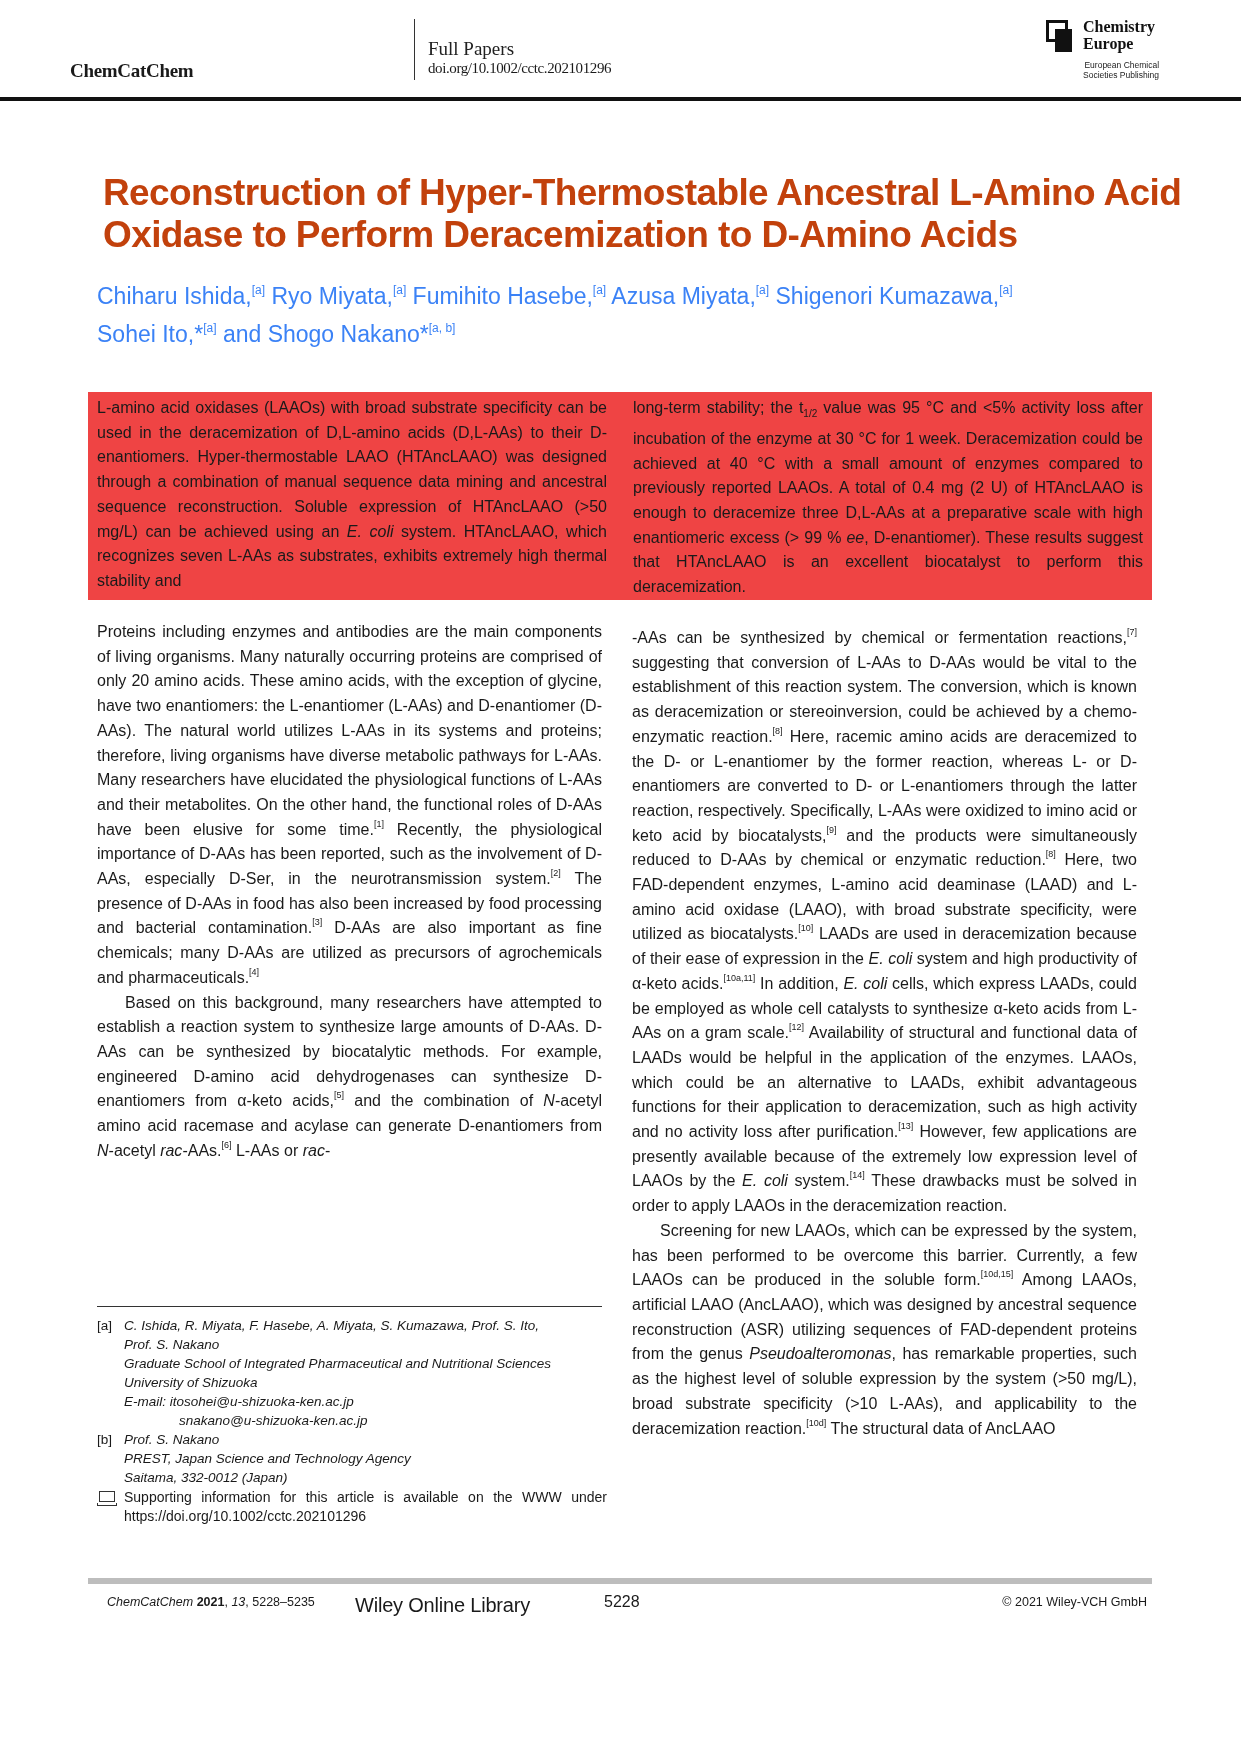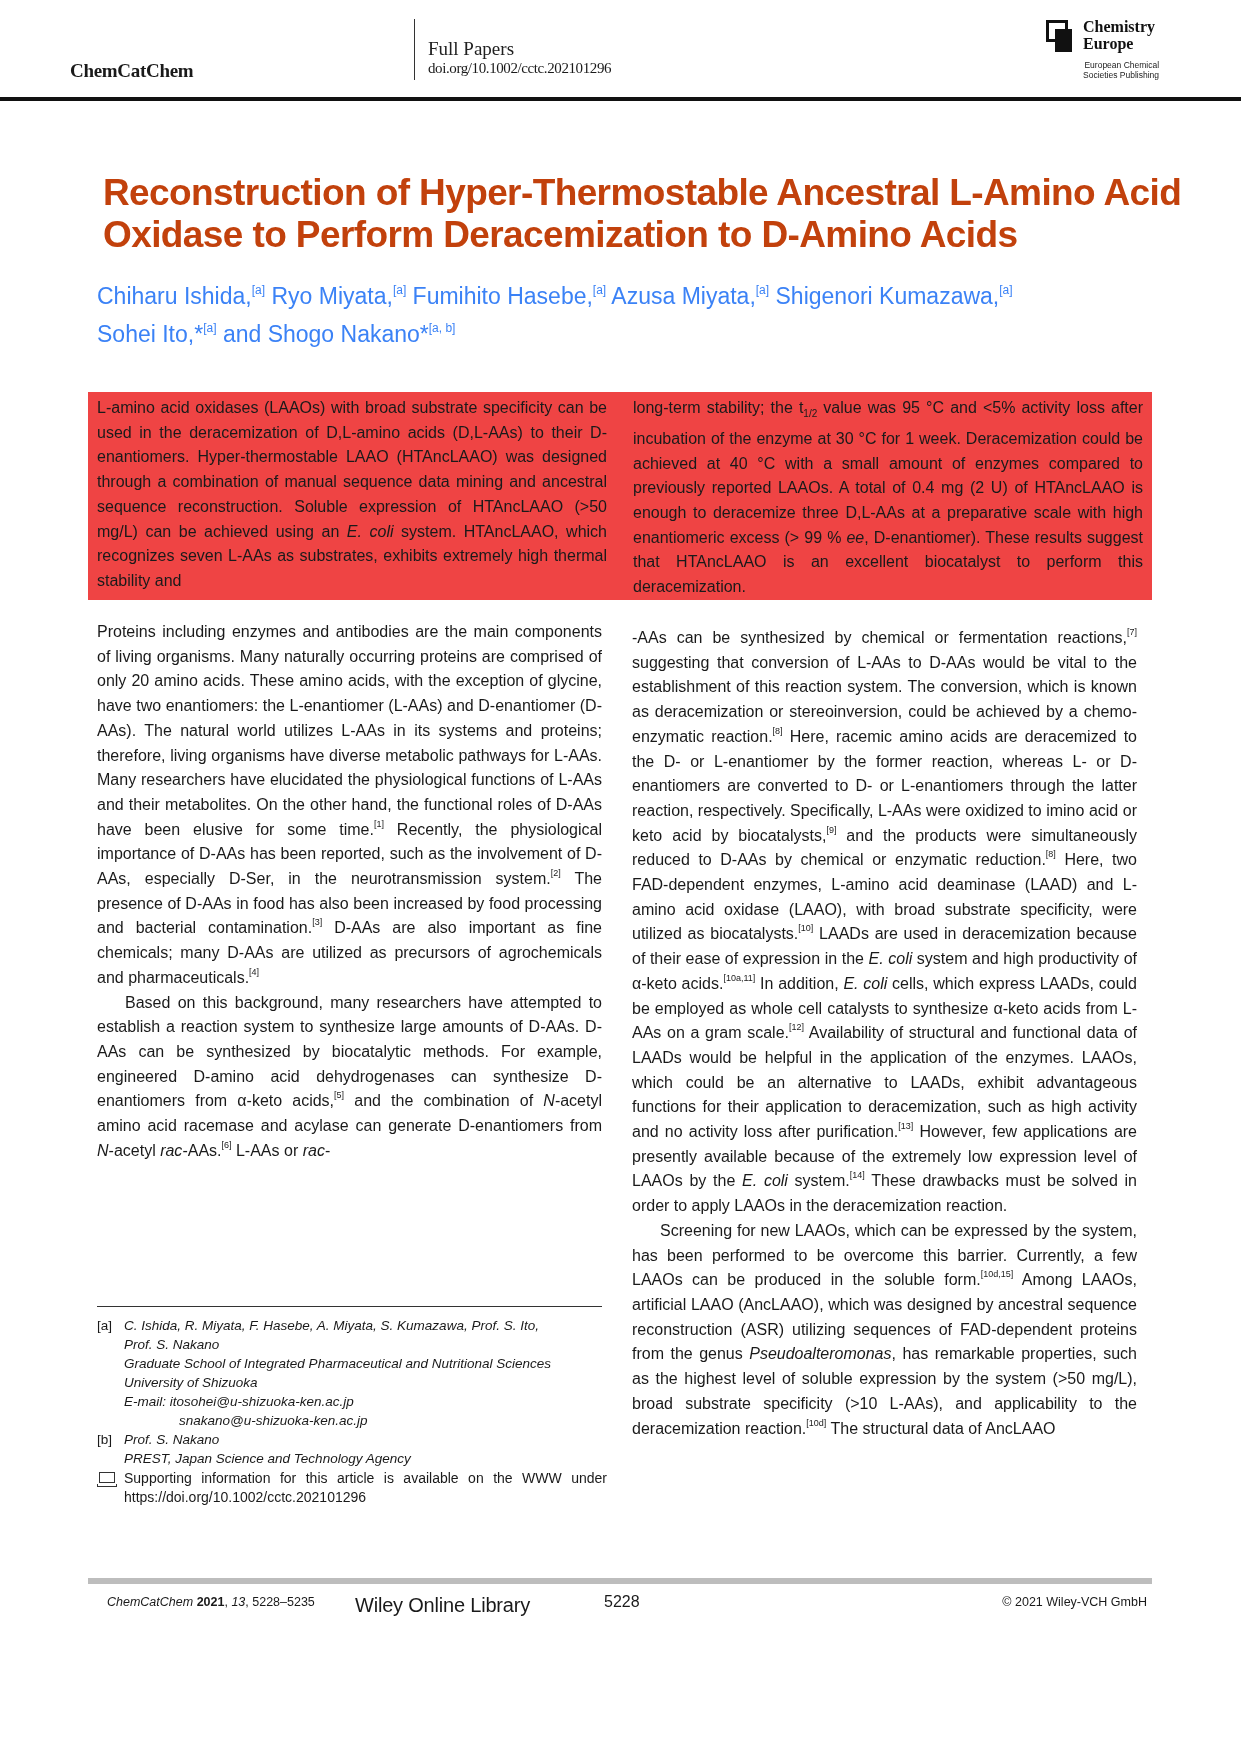--- a/index.html
+++ b/index.html
@@ -115,20 +115,21 @@
       <div>University of Shizuoka</div>
       <div>E-mail: itosohei@u-shizuoka-ken.ac.jp</div>
       <span class="email2">snakano@u-shizuoka-ken.ac.jp</span>
     </div>
   </div>
   <div class="fn">
     <span class="fn-label">[b]</span>
     <div class="fn-body">
       <div>Prof. S. Nakano</div>
       <div>PREST, Japan Science and Technology Agency</div>
+      <div>Saitama, 332-0012 (Japan)</div>
     </div>
   </div>
   <div class="support">
     <div class="support-icon">
         <div class="screen"></div>
         <div class="base"></div>
       </div>
     <span>Supporting information for this article is available on the WWW under https://doi.org/10.1002/cctc.202101296</span>
   </div>
 </div>

